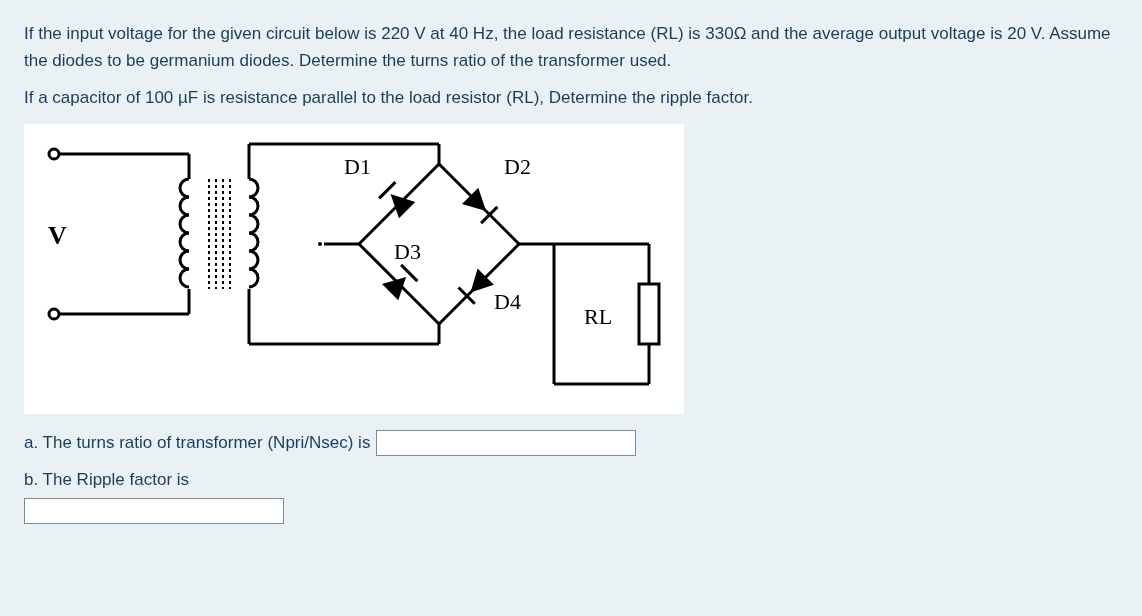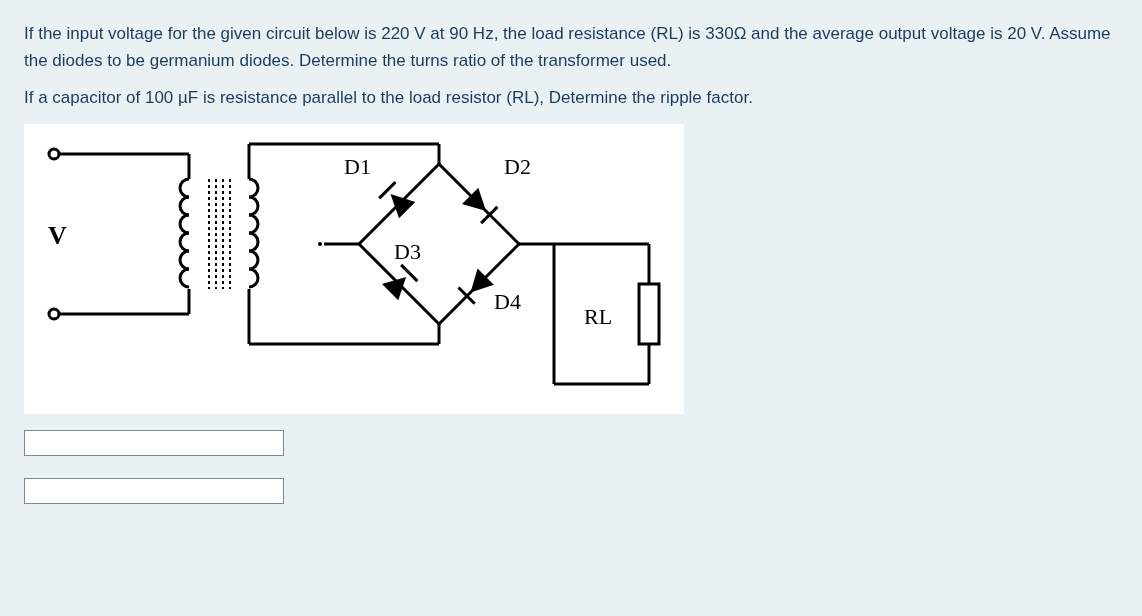--- a/index.html
+++ b/index.html
@@ -52,21 +52,21 @@
       background: #ffffff;
     }
     .answer-input-below {
       margin-top: 8px;
     }
   </style>
 </head>
 <body>
 
 <div class="question-text">
-  <p>If the input voltage for the given circuit below  is 220 V at 90 Hz, the load resistance (RL) is 330Ω and the average output voltage is 20 V. Assume the diodes to be germanium diodes. Determine the turns ratio of the transformer used.</p>
+  <p>If the input voltage for the given circuit below  is 220 V at 40 Hz, the load resistance (RL) is 330Ω and the average output voltage is 20 V. Assume the diodes to be germanium diodes. Determine the turns ratio of the transformer used.</p>
   <p>If a capacitor of 100 µF is resistance parallel to the load resistor (RL), Determine the ripple factor.</p>
 </div>
 
 <div class="circuit-container">
   <svg class="circuit-svg" width="660" height="290" viewBox="0 0 660 290">
 
     <circle cx="30" cy="30" r="5" fill="none" stroke="#000" stroke-width="3"></circle>
     <circle cx="30" cy="190" r="5" fill="none" stroke="#000" stroke-width="3"></circle>
     <line x1="35" y1="30" x2="165" y2="30" stroke="#000" stroke-width="3"></line>
     <line x1="165" y1="30" x2="165" y2="55" stroke="#000" stroke-width="3"></line>
@@ -146,18 +146,20 @@
 
     <line x1="335" y1="120" x2="300" y2="120" stroke="#000" stroke-width="3"></line>
     <circle cx="296" cy="120" r="2" fill="#000"></circle>
     <line x1="625" y1="160" x2="625" y2="120" stroke="#000" stroke-width="3"></line>
     <line x1="625" y1="120" x2="530" y2="120" stroke="#000" stroke-width="3"></line>
 
   </svg>
 </div>
 
 <div class="answer-row">
+  <span class="answer-label">a. The turns ratio of transformer (Npri/Nsec) is</span>
   <input type="text" class="answer-input" value="" style="">
 </div>
 
 <div>
+  <div class="answer-label">b. The Ripple factor is</div>
   <input type="text" class="answer-input answer-input-below" value="" style="">
 </div>
 
 </body></html>

